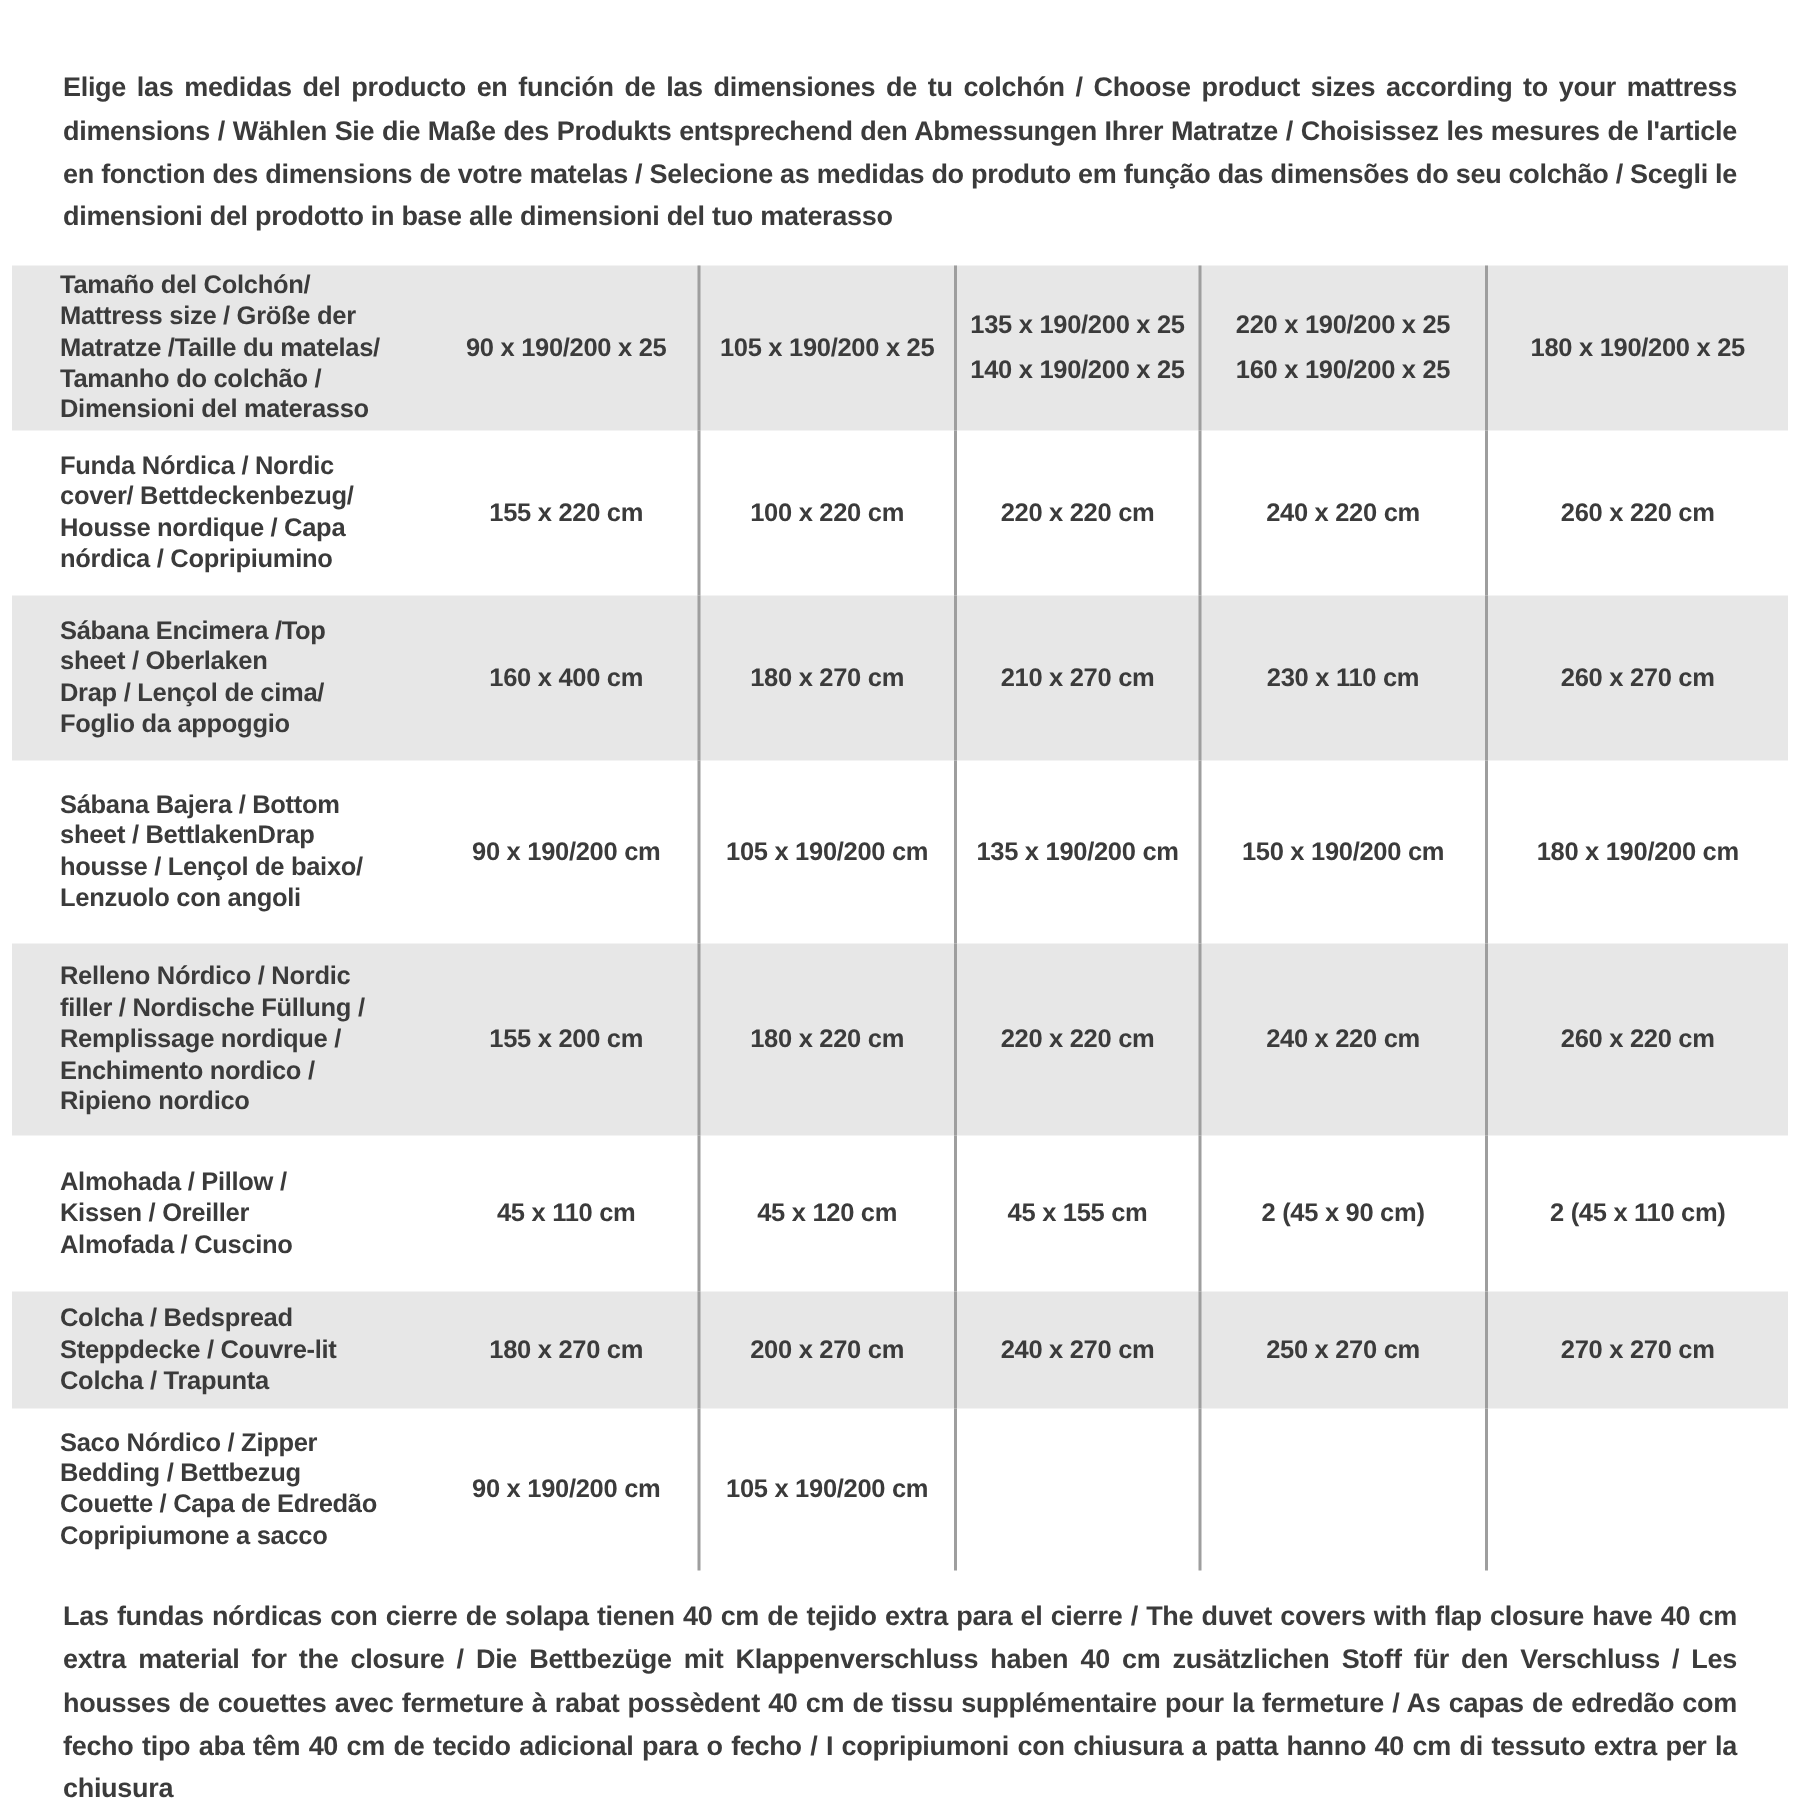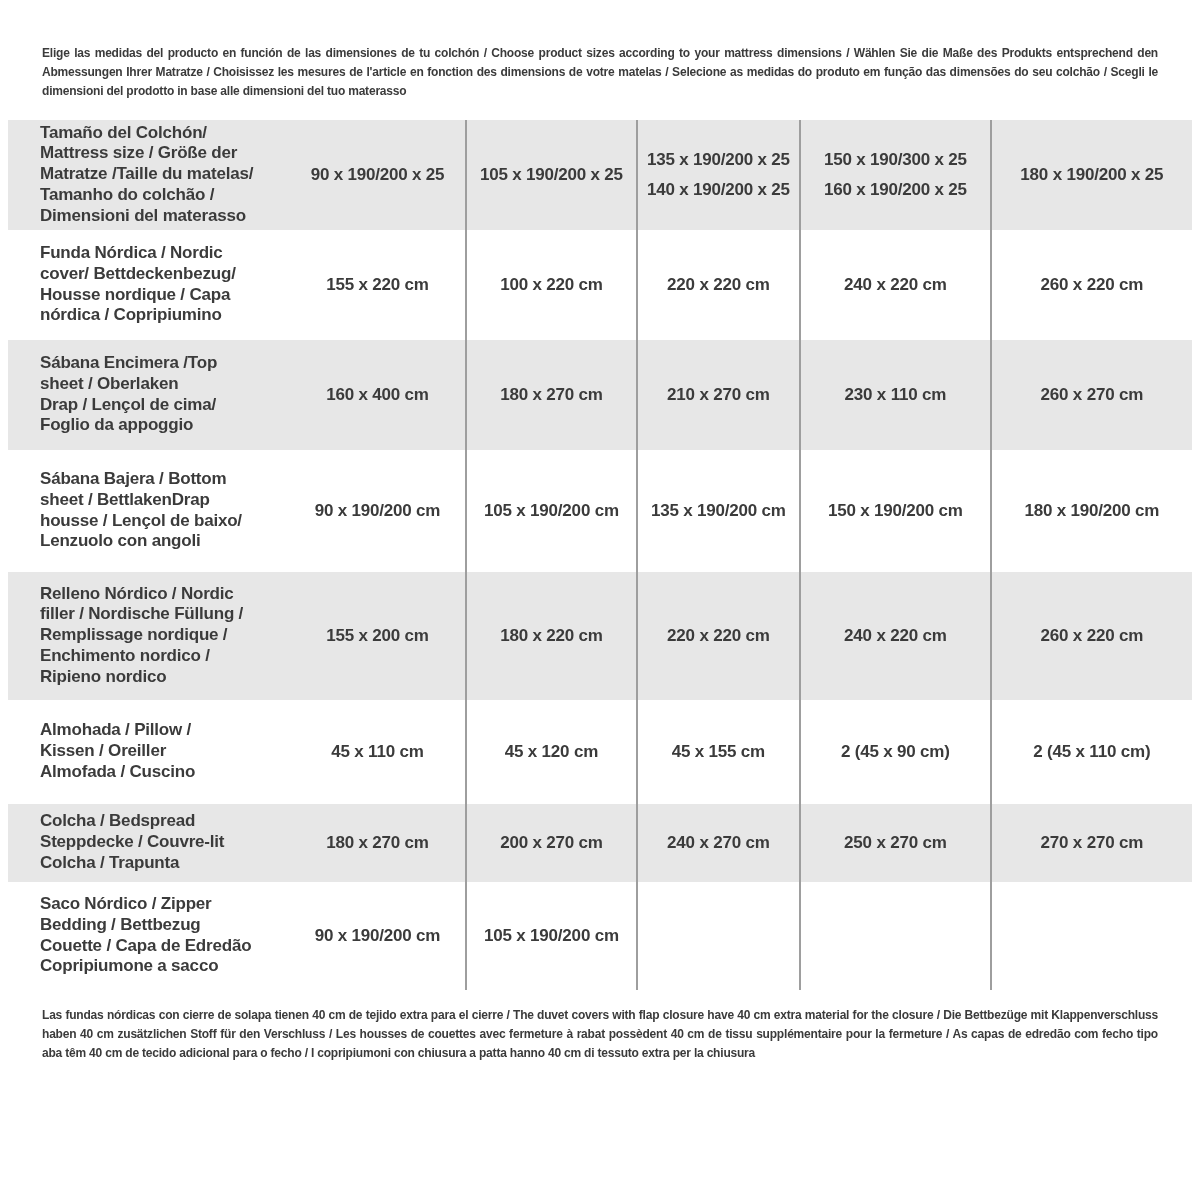--- a/index.html
+++ b/index.html
@@ -8,21 +8,21 @@
     height: 1200px;
     background: #ffffff;
     overflow: hidden;
     font-family: "Liberation Sans", sans-serif;
     color: var(--text, #3b3b3b);
   }
   .page { width: 1200px; height: 1200px; position: relative; }
 
   .intro, .footer-note {
     margin: 0 42px;
-    font-size: 12px;
+    font-size: 18px;
     font-weight: 700;
     line-height: 1.6;
     text-align: justify;
     letter-spacing: -0.2px;
     color: var(--text, #3b3b3b);
   }
   .intro { padding-top: 44px; margin-bottom: 18px; }
   .footer-note { margin-top: 16px; }
 
   .table-wrap { margin: 0 8px; }
@@ -76,21 +76,21 @@
           <tr class="shaded" style="height: 110px;">
             <th class="label-cell">Tamaño del Colchón/
 Mattress size / Größe der
 Matratze /Taille du matelas/
 Tamanho do colchão /
 Dimensioni del materasso</th>
             <th class="value-cell">90 x 190/200 x 25</th>
             <th class="value-cell divided">105 x 190/200 x 25</th>
             <th class="value-cell divided">135 x 190/200 x 25
 140 x 190/200 x 25</th>
-            <th class="value-cell divided">150 x 190/300 x 25
+            <th class="value-cell divided">220 x 190/200 x 25
 160 x 190/200 x 25</th>
             <th class="value-cell divided">180 x 190/200 x 25</th>
           </tr>
           <tr style="height: 110px;">
             <td class="label-cell">Funda Nórdica /  Nordic
 cover/ Bettdeckenbezug/
 Housse nordique  / Capa
 nórdica / Copripiumino</td>
             <td class="value-cell">155 x 220 cm</td>
             <td class="value-cell divided">100 x 220 cm</td>

